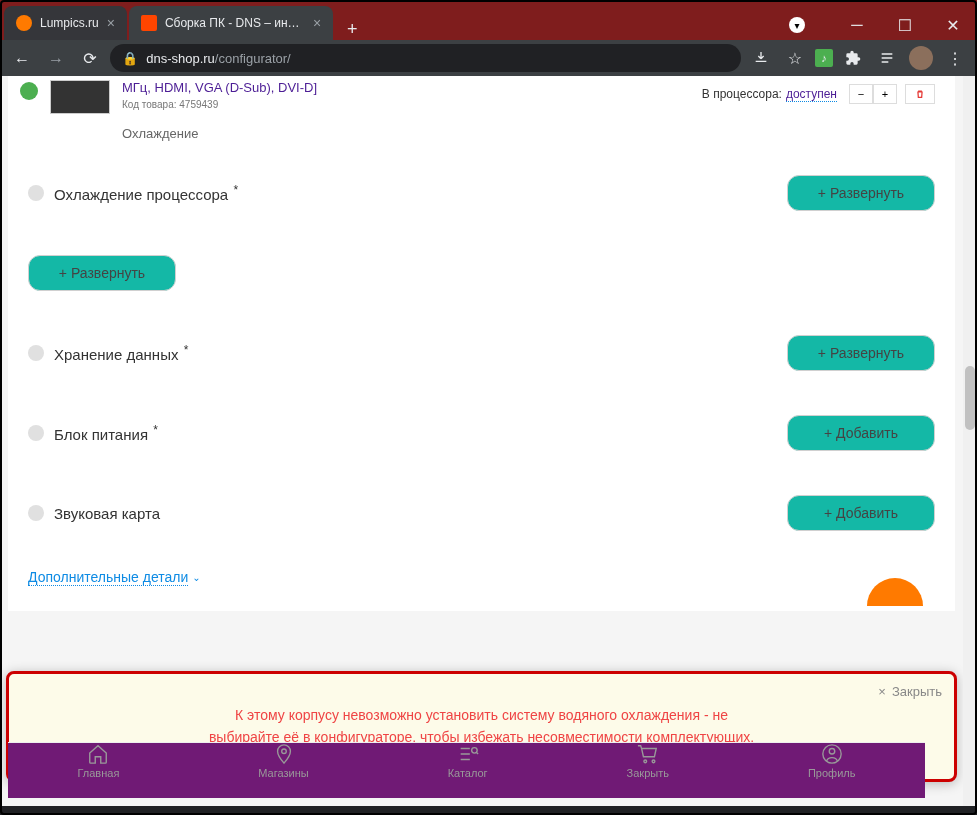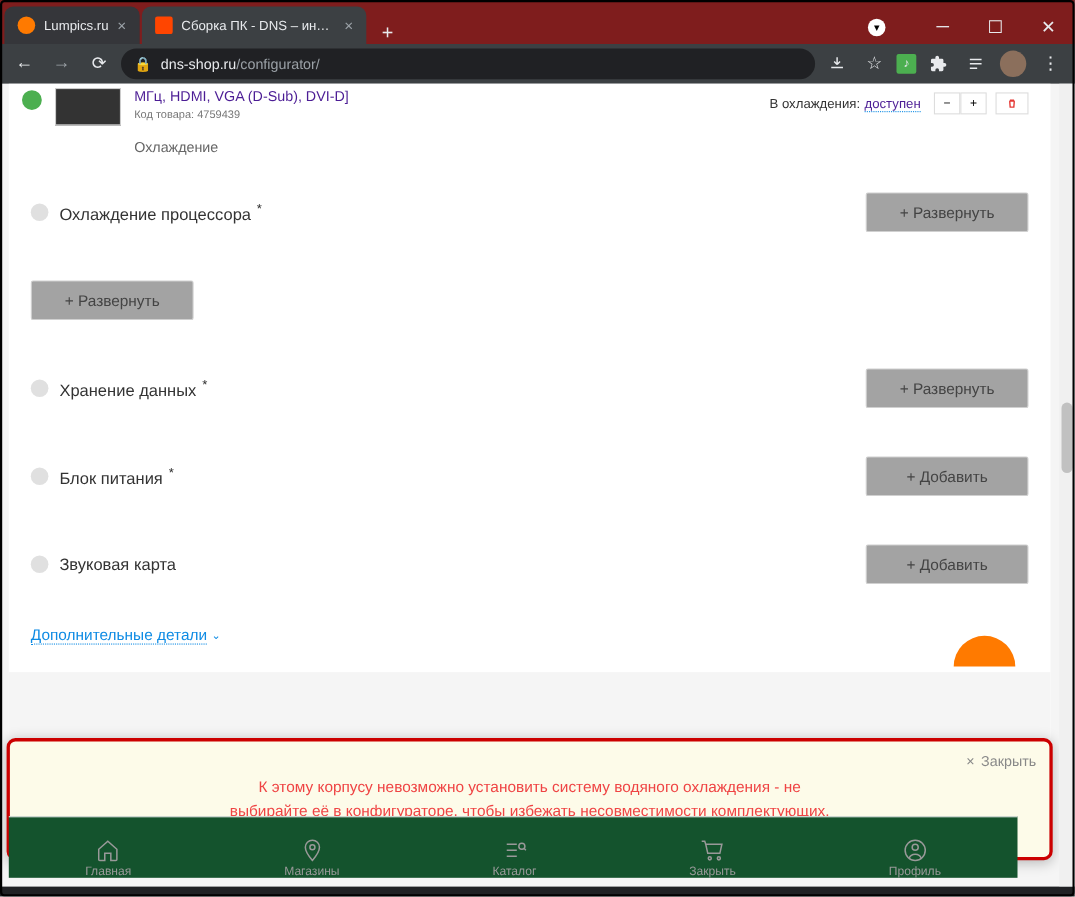--- a/index.html
+++ b/index.html
@@ -35,29 +35,29 @@
 .avail{color:#333}
 .avail-link{color:#4c1d95;border-bottom:1px dotted #0e8be4}
 .qty{display:flex;gap:0;margin-left:8px}
 .qty-btn{width:24px;height:20px;border:1px solid #ddd;background:#fff;display:flex;align-items:center;justify-content:center;font-size:11px;cursor:pointer}
 .remove-btn{width:30px;height:20px;border:1px solid #ddd;margin-left:4px;color:#e53935;display:flex;align-items:center;justify-content:center;font-size:11px;cursor:pointer}
 .category-row{display:flex;align-items:center;justify-content:space-between;padding:22px 0;border-bottom:0}
 .cat-left{display:flex;align-items:center;gap:10px}
 .cat-circle{width:16px;height:16px;border-radius:50%;background:#e0e0e0;flex-shrink:0}
 .cat-name{font-size:15px;color:#333}
 .cat-ast{color:#333;font-size:12px;vertical-align:super;margin-left:2px}
-.expand-btn{border:1px solid #d0d0d0;background:#a3a3a3;padding:9px 28px;font-size:14px;color:#444;cursor:pointer;border-radius:2px;min-width:148px;text-align:center}
+.expand-btn{border:1px solid #d0d0d0;background:#14b8a6;padding:9px 28px;font-size:14px;color:#444;cursor:pointer;border-radius:12px;min-width:148px;text-align:center}
 .more-link{color:#0e8be4;font-size:14px;padding:16px 0 24px;display:flex;align-items:center;gap:4px;cursor:pointer;border-bottom:1px dotted transparent}
 .more-link span:first-child{border-bottom:1px dotted #0e8be4}
 .chev{font-size:10px}
 .gap{height:60px;background:#f5f5f5;margin:0 -20px}
 .warning-box{margin:0 -14px 0 -14px;padding:14px 20px;background:#fdfbe9;border:3px solid #cc0000;border-radius:8px;box-shadow:0 2px 12px rgba(0,0,0,.25);position:relative}
 .warning-text{text-align:center;color:#ef4444;font-size:14px;line-height:1.6;max-width:560px;margin:16px auto}
 .warning-close{position:absolute;right:12px;top:10px;color:#888;font-size:13px;display:flex;align-items:center;gap:6px;cursor:pointer}
-.bottomnav{position:absolute;bottom:8px;left:8px;right:38px;height:56px;background:#14532d;display:flex;justify-content:space-around;align-items:flex-end;border-top:1px solid #eee}
+.bottomnav{position:absolute;bottom:8px;left:8px;right:38px;height:56px;background:#701a75;display:flex;justify-content:space-around;align-items:flex-start;border-top:1px solid #eee}
 .navitem{display:flex;flex-direction:column;align-items:center;gap:2px;color:#999;font-size:11px;cursor:pointer}
 .navitem svg{width:22px;height:22px}
 .floating-btn{position:absolute;right:40px;bottom:200px;width:56px;height:28px;background:#ff7a00;border-radius:28px 28px 0 0}
 .scrollbar-track{position:absolute;right:0;top:0;width:14px;height:100%;background:#f0f0f0}
 .scrollbar-thumb{position:absolute;right:2px;top:290px;width:10px;height:64px;background:#c1c1c1;border-radius:5px}
 .outer-border{position:absolute;top:0;left:0;right:0;bottom:0;border:2px solid #000;border-radius:4px;pointer-events:none}
 </style>
 </head>
 <body>
 
@@ -117,21 +117,21 @@
   <div class="page">
     <div class="product-row">
       <div class="status-check"></div>
       <div class="product-img"></div>
       <div class="product-info">
         <div class="line1">МГц, HDMI, VGA (D-Sub), DVI-D]</div>
         <div class="code"><span>Код товара:</span> <span>4759439</span></div>
         <div class="compat">Охлаждение</div>
       </div>
       <div class="product-right">
-        <span class="avail">В охлаждения:</span>
+        <span class="avail">В процессора:</span>
         <span class="avail-link">доступен</span>
         <div class="qty">
           <div class="qty-btn">−</div>
           <div class="qty-btn">+</div>
         </div>
         <div class="remove-btn">
               <svg width="10" height="10" viewBox="0 0 24 24" fill="none" stroke="#e53935" stroke-width="3">
                 <path d="M6 7h12M9 7V5h6v2m-8 0l1 13h8l1-13"></path>
               </svg>
             </div>

